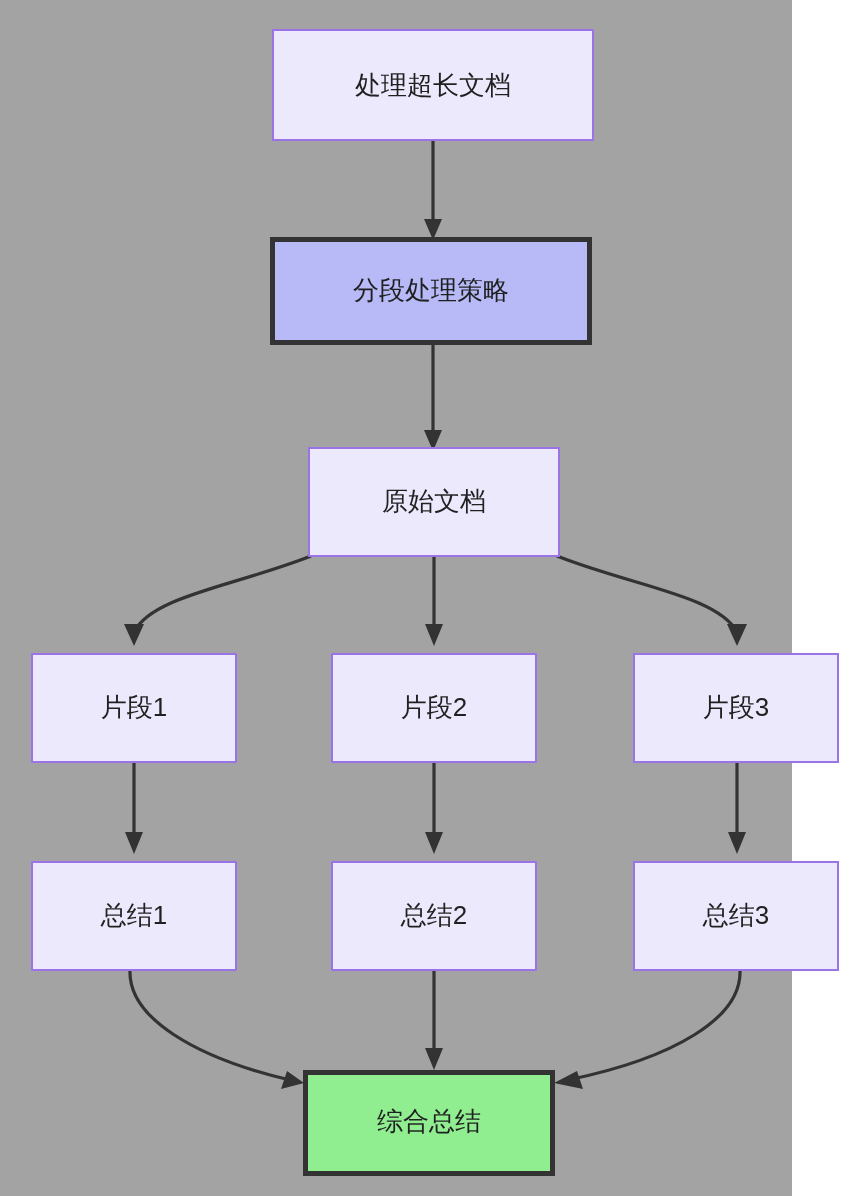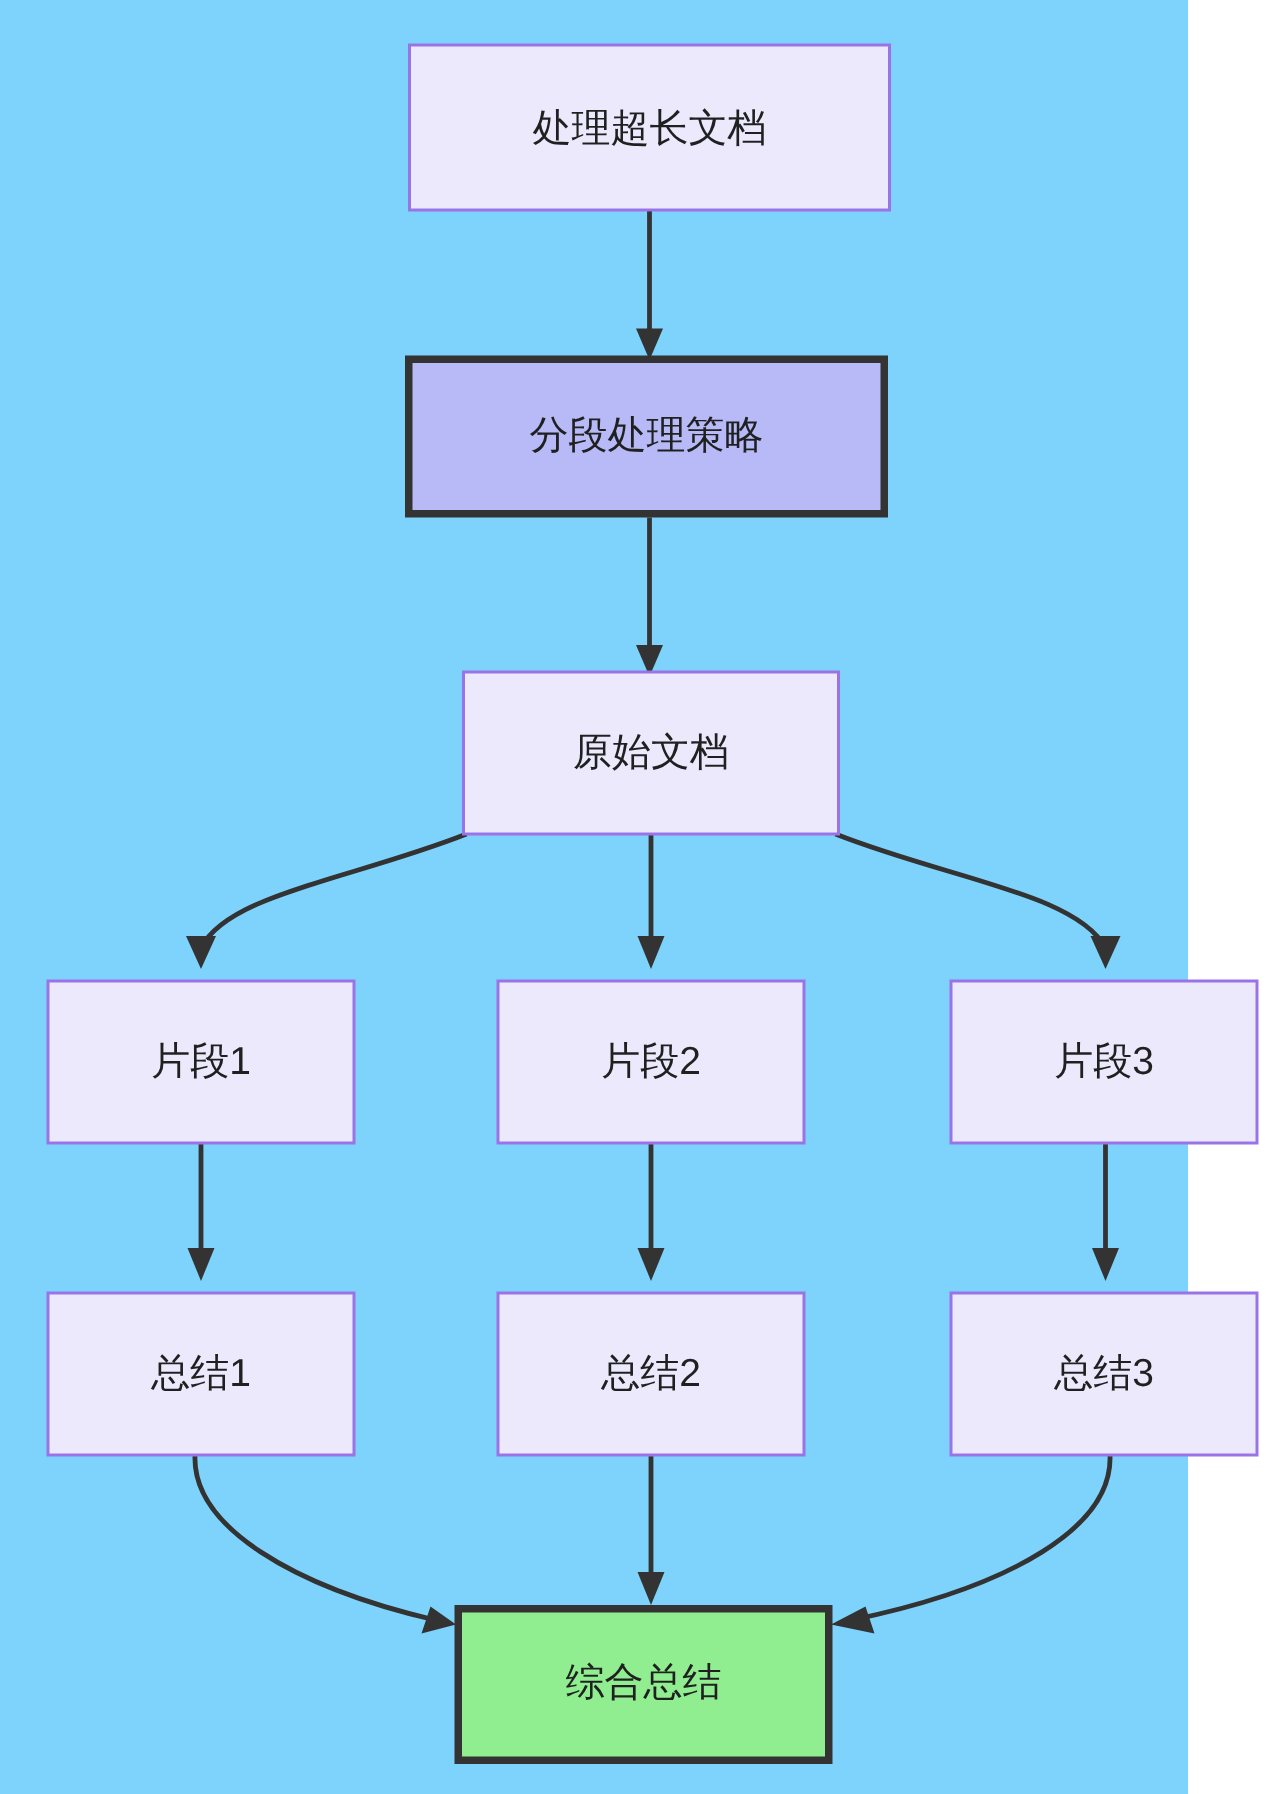--- a/index.html
+++ b/index.html
@@ -10,21 +10,21 @@
   body {
     width: 852px;
     height: 1196px;
     font-family: "Liberation Sans", "DejaVu Sans", sans-serif;
     overflow: hidden;
   }
   #flowchart-root {
     position: relative;
     width: 792px;
     height: 1196px;
-    background: #7dd3fc;
+    background: #a3a3a3;
   }
   svg.diagram {
     display: block;
     width: 852px;
     height: 1196px;
   }
   .node-rect {
     stroke-width: 2;
   }
   .node-rect.emphasis {

